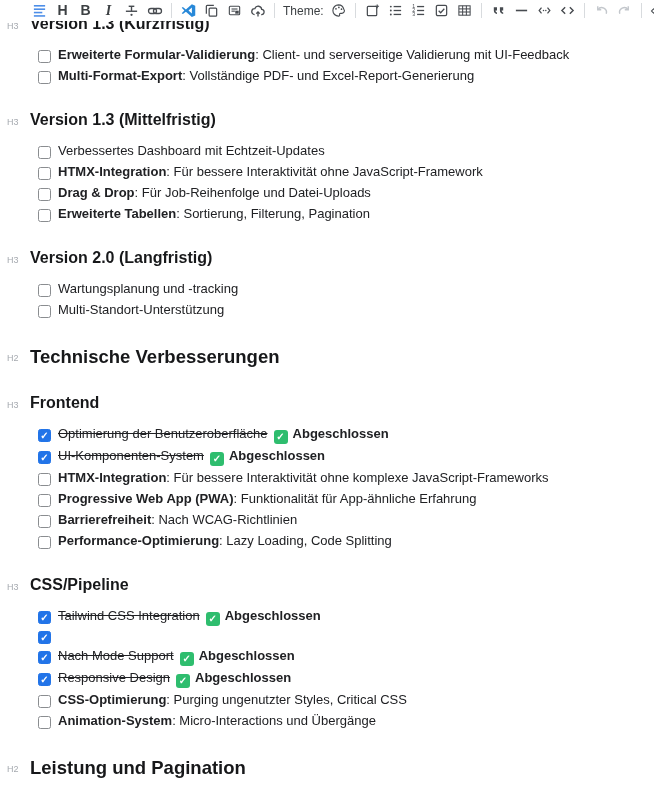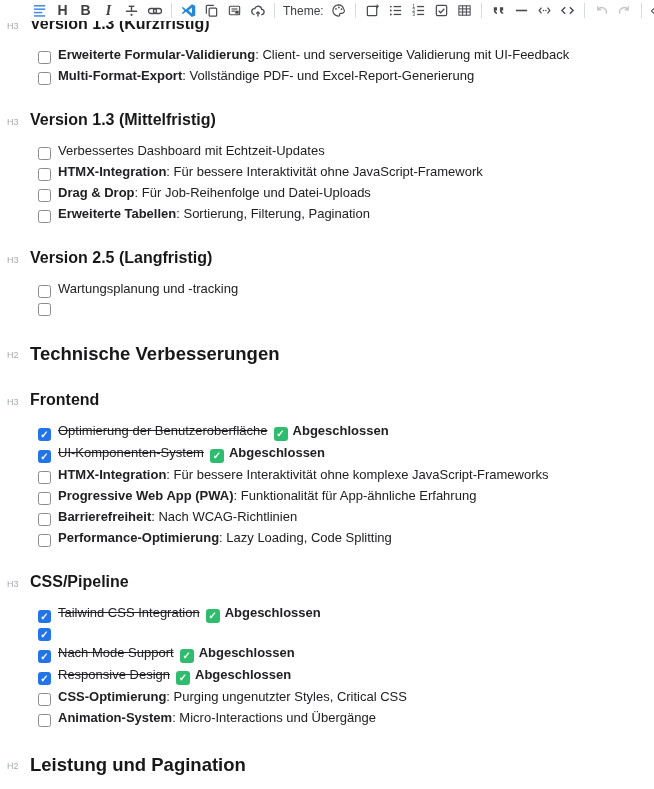--- a/index.html
+++ b/index.html
@@ -29,21 +29,21 @@
   }
   .heading { position:relative; font-weight:700; color:#17181a; }
   .heading.h3 { font-size:16px; line-height:20px; margin:25px 0 12px 0; }
   .heading.h2 { font-size:18.5px; line-height:23px; margin:26px 0 12px 0; }
   .heading.clipped { margin-top:-7px; }
   .gutter {
     position:absolute; left:-23px; top:2px;
     font-size:9px; font-weight:400; color:#a6aab0;
   }
   .task {
-    display:flex; align-items:flex-end;
+    display:flex; align-items:center;
     margin:3px 0 3px 8px; font-size:13px; line-height:18px; color:#202124;
   }
   .cb {
     flex:0 0 auto; width:13px; height:13px; margin:2px 7px 0 0;
     border:1px solid #8a8d90; border-radius:2.5px; background:#fff; cursor:pointer;
   }
   .cb.checked {
     background:#2274e8; border-color:#2274e8; color:#fff;
     font-size:10px; line-height:11px; text-align:center; font-weight:700;
   }
@@ -274,27 +274,28 @@
       <span class="task-text"><span class="bold">HTMX-Integration</span>: Für bessere Interaktivität ohne JavaScript-Framework</span>
     </div>
     <div class="task">
       <span class="cb"></span>
       <span class="task-text"><span class="bold">Drag &amp; Drop</span>: Für Job-Reihenfolge und Datei-Uploads</span>
     </div>
     <div class="task">
       <span class="cb"></span>
       <span class="task-text"><span class="bold">Erweiterte Tabellen</span>: Sortierung, Filterung, Pagination</span>
     </div>
-    <div class="heading h3"><span class="gutter">H3</span><span class="h-text">Version 2.5 (Langfristig)</span></div>
+    <div class="heading h3"><span class="gutter">H3</span><span class="h-text">Version 2.0 (Langfristig)</span></div>
     <div class="task">
       <span class="cb"></span>
       <span class="task-text">Wartungsplanung und -tracking</span>
     </div>
     <div class="task">
       <span class="cb"></span>
+      <span class="task-text">Multi-Standort-Unterstützung</span>
     </div>
     <div class="heading h2"><span class="gutter">H2</span><span class="h-text">Technische Verbesserungen</span></div>
     <div class="heading h3"><span class="gutter">H3</span><span class="h-text">Frontend</span></div>
     <div class="task">
       <span class="cb checked">✓</span>
       <span class="task-text"><span class="strike">Optimierung der Benutzeroberfläche</span><span class="badge">✓</span><span class="bold">Abgeschlossen</span></span>
     </div>
     <div class="task">
       <span class="cb checked">✓</span>
       <span class="task-text"><span class="strike">UI-Komponenten-System</span><span class="badge">✓</span><span class="bold">Abgeschlossen</span></span>

